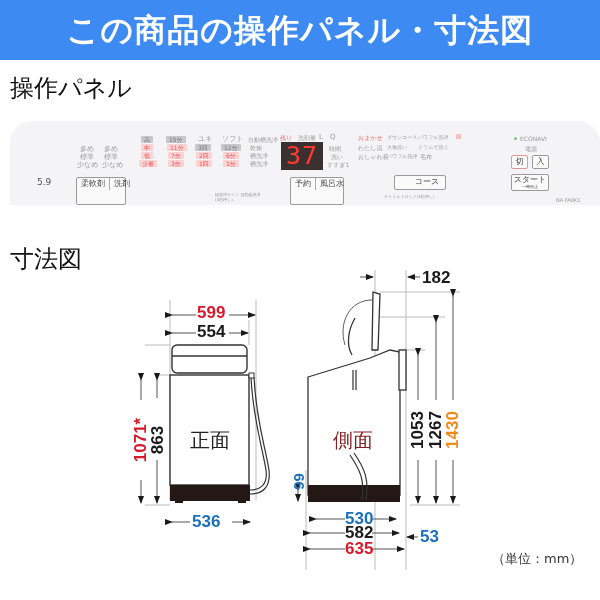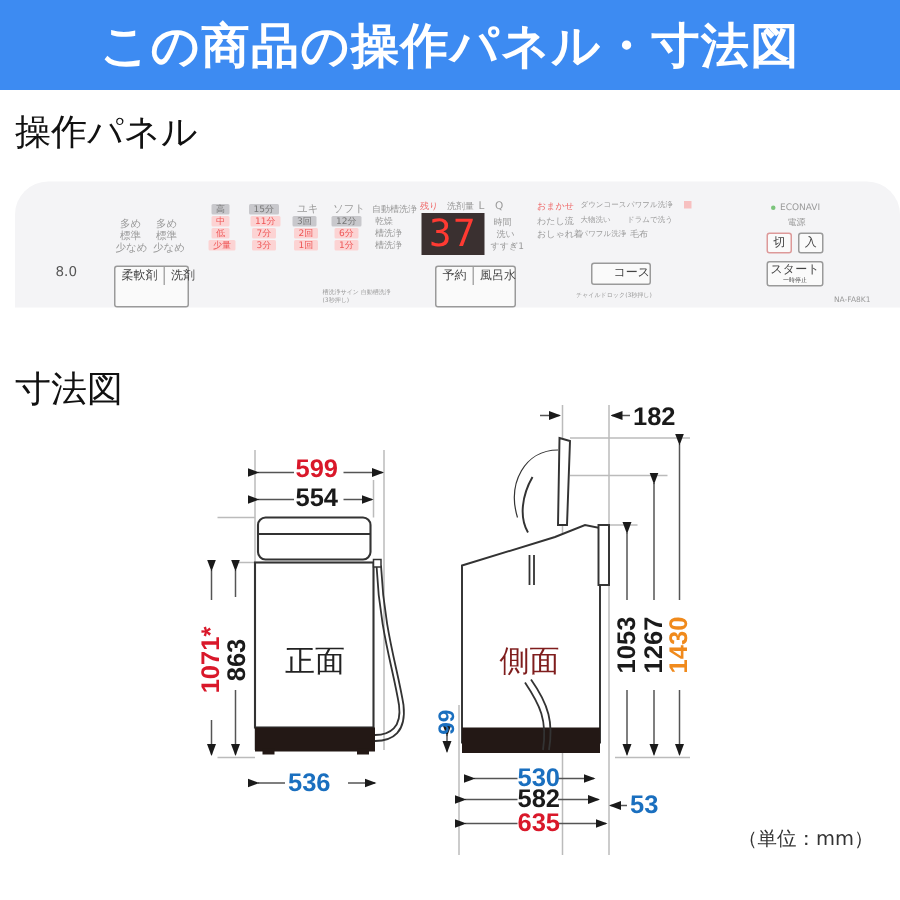--- a/index.html
+++ b/index.html
@@ -35,21 +35,21 @@
 </style>
 </head>
 <body>
 
 <div class="banner">この商品の操作パネル・寸法図</div>
 
 <div class="section-title" id="t-panel">操作パネル</div>
 
 <div class="panel">
   <div class="panel-inner">
-    <div class="ptxt" style="left:27px;top:57px;font-size:9px;color:#555;">8.0</div>
+    <div class="ptxt" style="left:27px;top:57px;font-size:9px;color:#555;">5.9</div>
 
     <div class="ptxt" style="left:70px;top:24px;">多め</div>
     <div class="ptxt" style="left:70px;top:32px;">標準</div>
     <div class="ptxt" style="left:67px;top:40px;">少なめ</div>
     <div class="ptxt" style="left:94px;top:24px;">多め</div>
     <div class="ptxt" style="left:94px;top:32px;">標準</div>
     <div class="ptxt" style="left:92px;top:40px;">少なめ</div>
 
     <div class="pill grey" style="left:131px;top:15px;">高</div>
     <div class="pill red" style="left:131px;top:23px;">中</div>
@@ -96,21 +96,21 @@
     <div class="ptxt" style="left:410px;top:31px;font-size:6px;">毛布</div>
     <div style="position:absolute;left:446px;top:13px;width:5px;height:5px;background:#f7c0c0;"></div>
 
     <div class="pbtn" style="left:66px;top:56px;width:50px;">
       <span class="seg">柔軟剤</span><span class="seg">洗剤</span>
     </div>
     <div class="ptxt" style="left:205px;top:71px;font-size:4px;line-height:5px;width:50px;white-space:normal;">槽洗浄サイン 自動槽洗浄 (3秒押し)</div>
     <div class="pbtn" style="left:280px;top:56px;width:54px;">
       <span class="seg">予約</span><span class="seg">風呂水</span>
     </div>
-    <div class="pbtn" style="left:384px;top:54px;width:40px;height:15px;padding-left:14px;">コース</div>
+    <div class="pbtn" style="left:384px;top:54px;width:52px;height:15px;padding-left:14px;">コース</div>
     <div class="ptxt" style="left:374px;top:71px;font-size:4px;">チャイルドロック(3秒押し)</div>
 
     <div style="position:absolute;left:504px;top:16px;width:3px;height:3px;border-radius:50%;background:#7bc47b;"></div>
     <div class="ptxt" style="left:510px;top:13px;font-size:6px;">ECONAVI</div>
     <div class="ptxt" style="left:515px;top:23px;font-size:6px;">電源</div>
     <div class="pbtn" style="left:501px;top:34px;width:17px;height:14px;border-color:#d99;">切</div>
     <div class="pbtn" style="left:522px;top:34px;width:17px;height:14px;">入</div>
     <div class="pbtn" style="left:501px;top:53px;width:38px;height:17px;line-height:9px;">
       <div>スタート</div>
       <div style="font-size:4px;line-height:5px;">一時停止</div>

